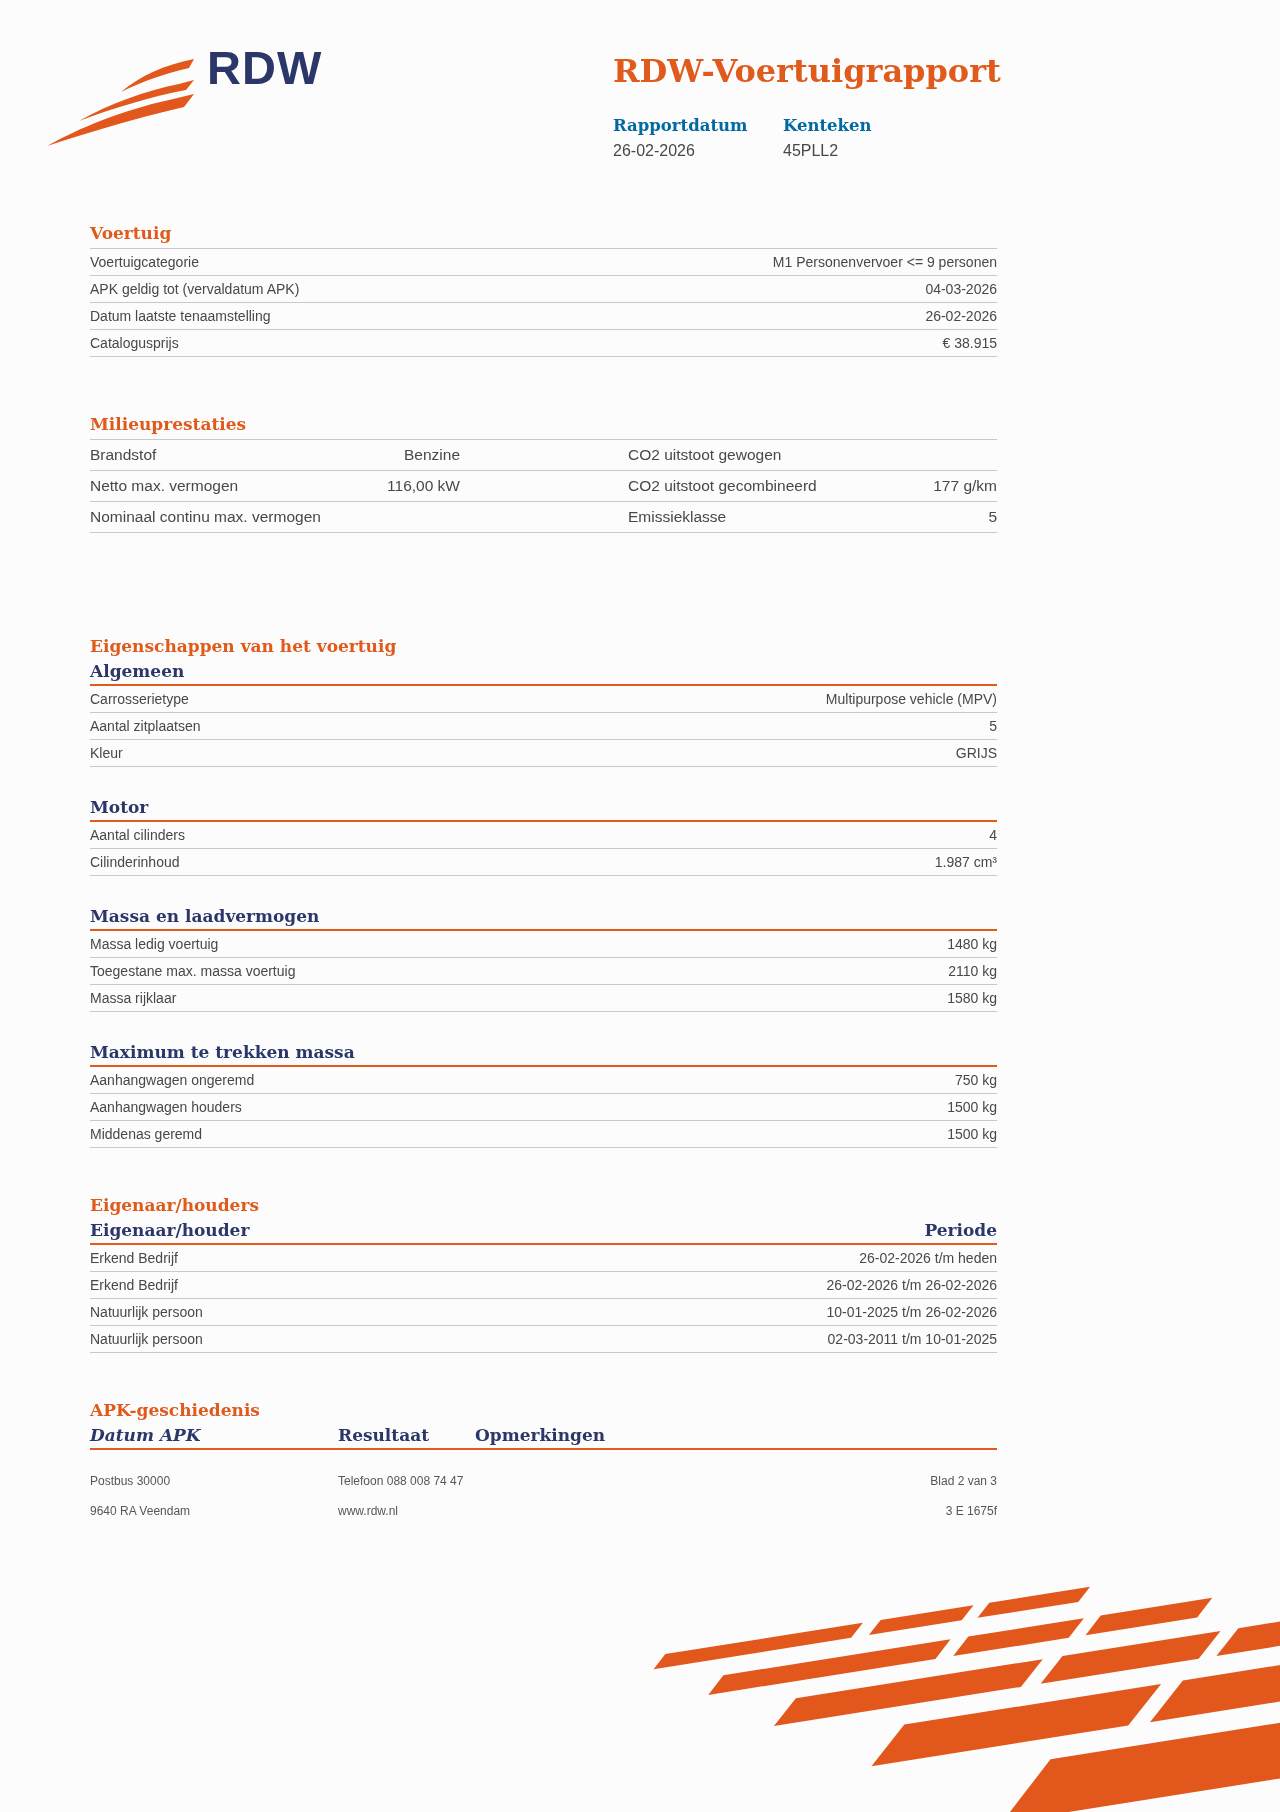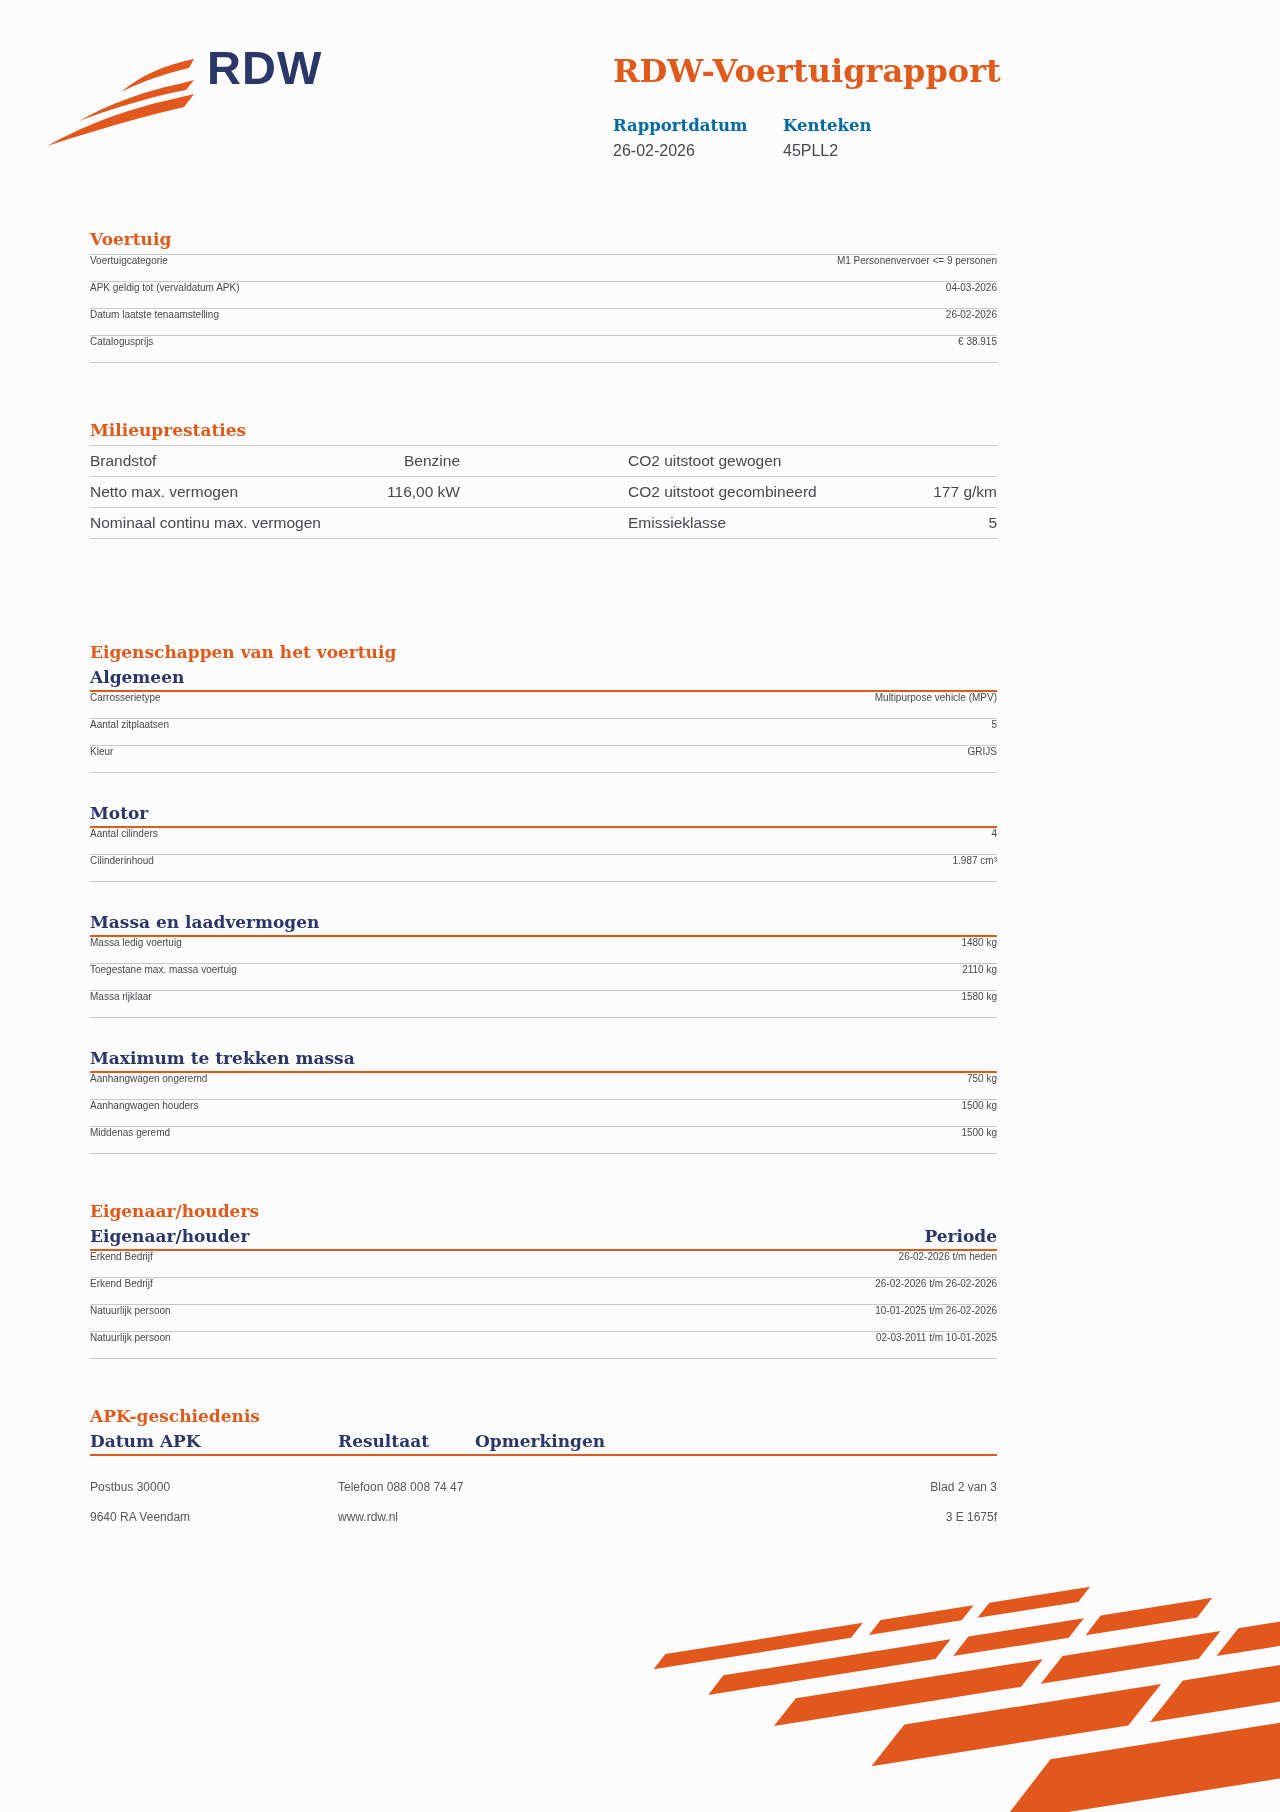--- a/index.html
+++ b/index.html
@@ -21,30 +21,30 @@
     position:absolute; left:613px; top:52px;
     font-family:"DejaVu Serif", serif; font-weight:700; font-size:32px;
     color:#e05a1c; white-space:nowrap;
   }
   .meta { position:absolute; left:613px; top:116px; display:flex; }
   .meta-col { width:170px; }
   .meta-label { font-family:"DejaVu Serif", serif; font-weight:700; font-size:16.5px; color:#0369a1; }
   .meta-value { margin-top:7px; font-size:16px; color:#46484c; }
 
   
-  .content { position:absolute; left:90px; top:228px; width:907px; }
+  .content { position:absolute; left:90px; top:222px; width:907px; }
 
   .sec-h {
     font-family:"DejaVu Serif", serif; font-weight:700; font-size:17px;
     color:#e05a1c; line-height:22px; margin-bottom:4px;
   }
   .rows.topline { border-top:1px solid #c9c9c9; }
   .kv-row {
-    display:flex; justify-content:space-between; 
-    height:27px; border-bottom:1px solid #c9c9c9; font-size:10px;
+    display:flex; justify-content:space-between; align-items:center;
+    height:27px; border-bottom:1px solid #c9c9c9; font-size:14px;
   }
   .kv-row .lbl { white-space:nowrap; }
   .kv-row .val { white-space:nowrap; text-align:right; }
 
   
   .m-row {
     display:flex; align-items:center; height:31px;
     border-bottom:1px solid #c9c9c9; font-size:15.5px;
   }
   .m-label-l { width:293px; }
@@ -68,21 +68,21 @@
     display:flex; justify-content:space-between; align-items:flex-end;
     padding-bottom:3px; border-bottom:2px solid #e05a1c; margin-top:2px;
     font-family:"DejaVu Serif", serif; font-weight:700; font-size:17px; color:#2b3769;
   }
 
   .apk-header {
     display:flex; align-items:flex-end;
     padding-bottom:3px; border-bottom:2px solid #e05a1c; margin-top:2px;
     font-family:"DejaVu Serif", serif; font-weight:700; font-size:17px; color:#2b3769;
   }
-  .apk-col1 { width:248px; }
+  .apk-col1 { width:248px;font-style:italic; }
   .apk-col2 { width:137px; }
   .apk-col3 { flex:1; }
 
   
   .footer { margin-top:24px; font-size:12px; color:#54575a; }
   .footer-line { display:flex; align-items:flex-start; height:30px; }
   .f-col1 { width:248px; }
   .f-col2 { flex:1; }
   .f-col3 { text-align:right; }
 

